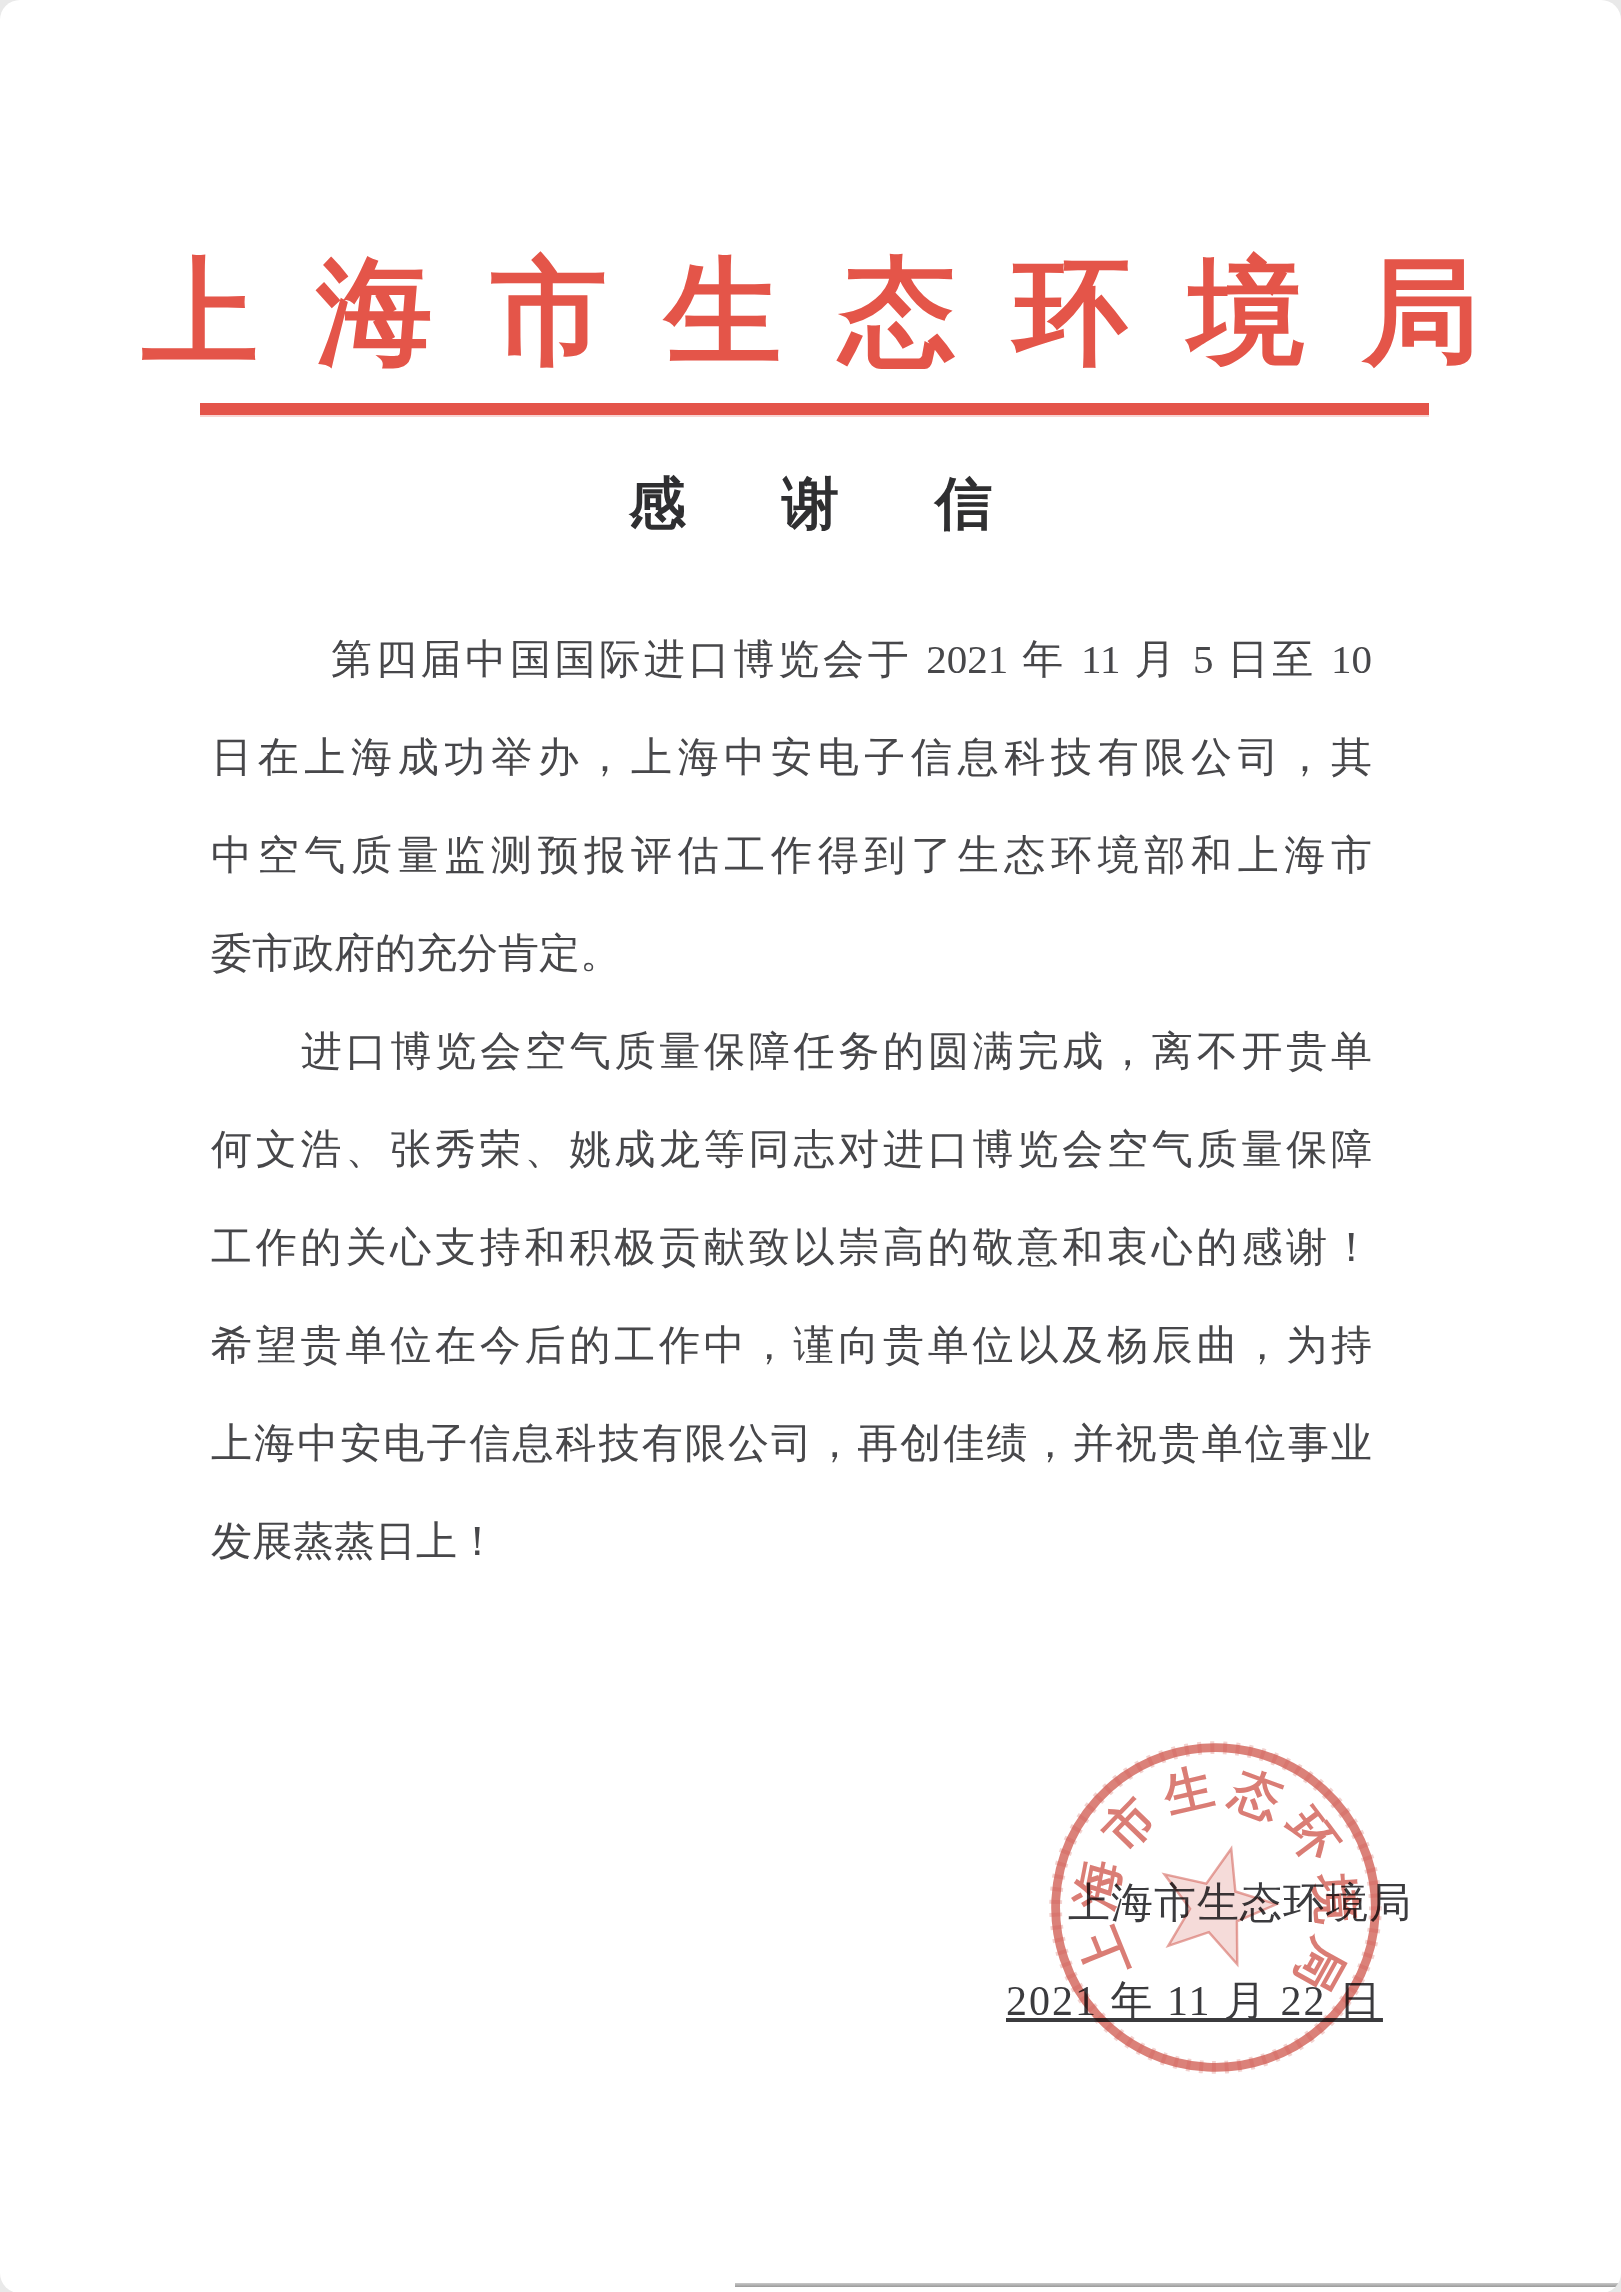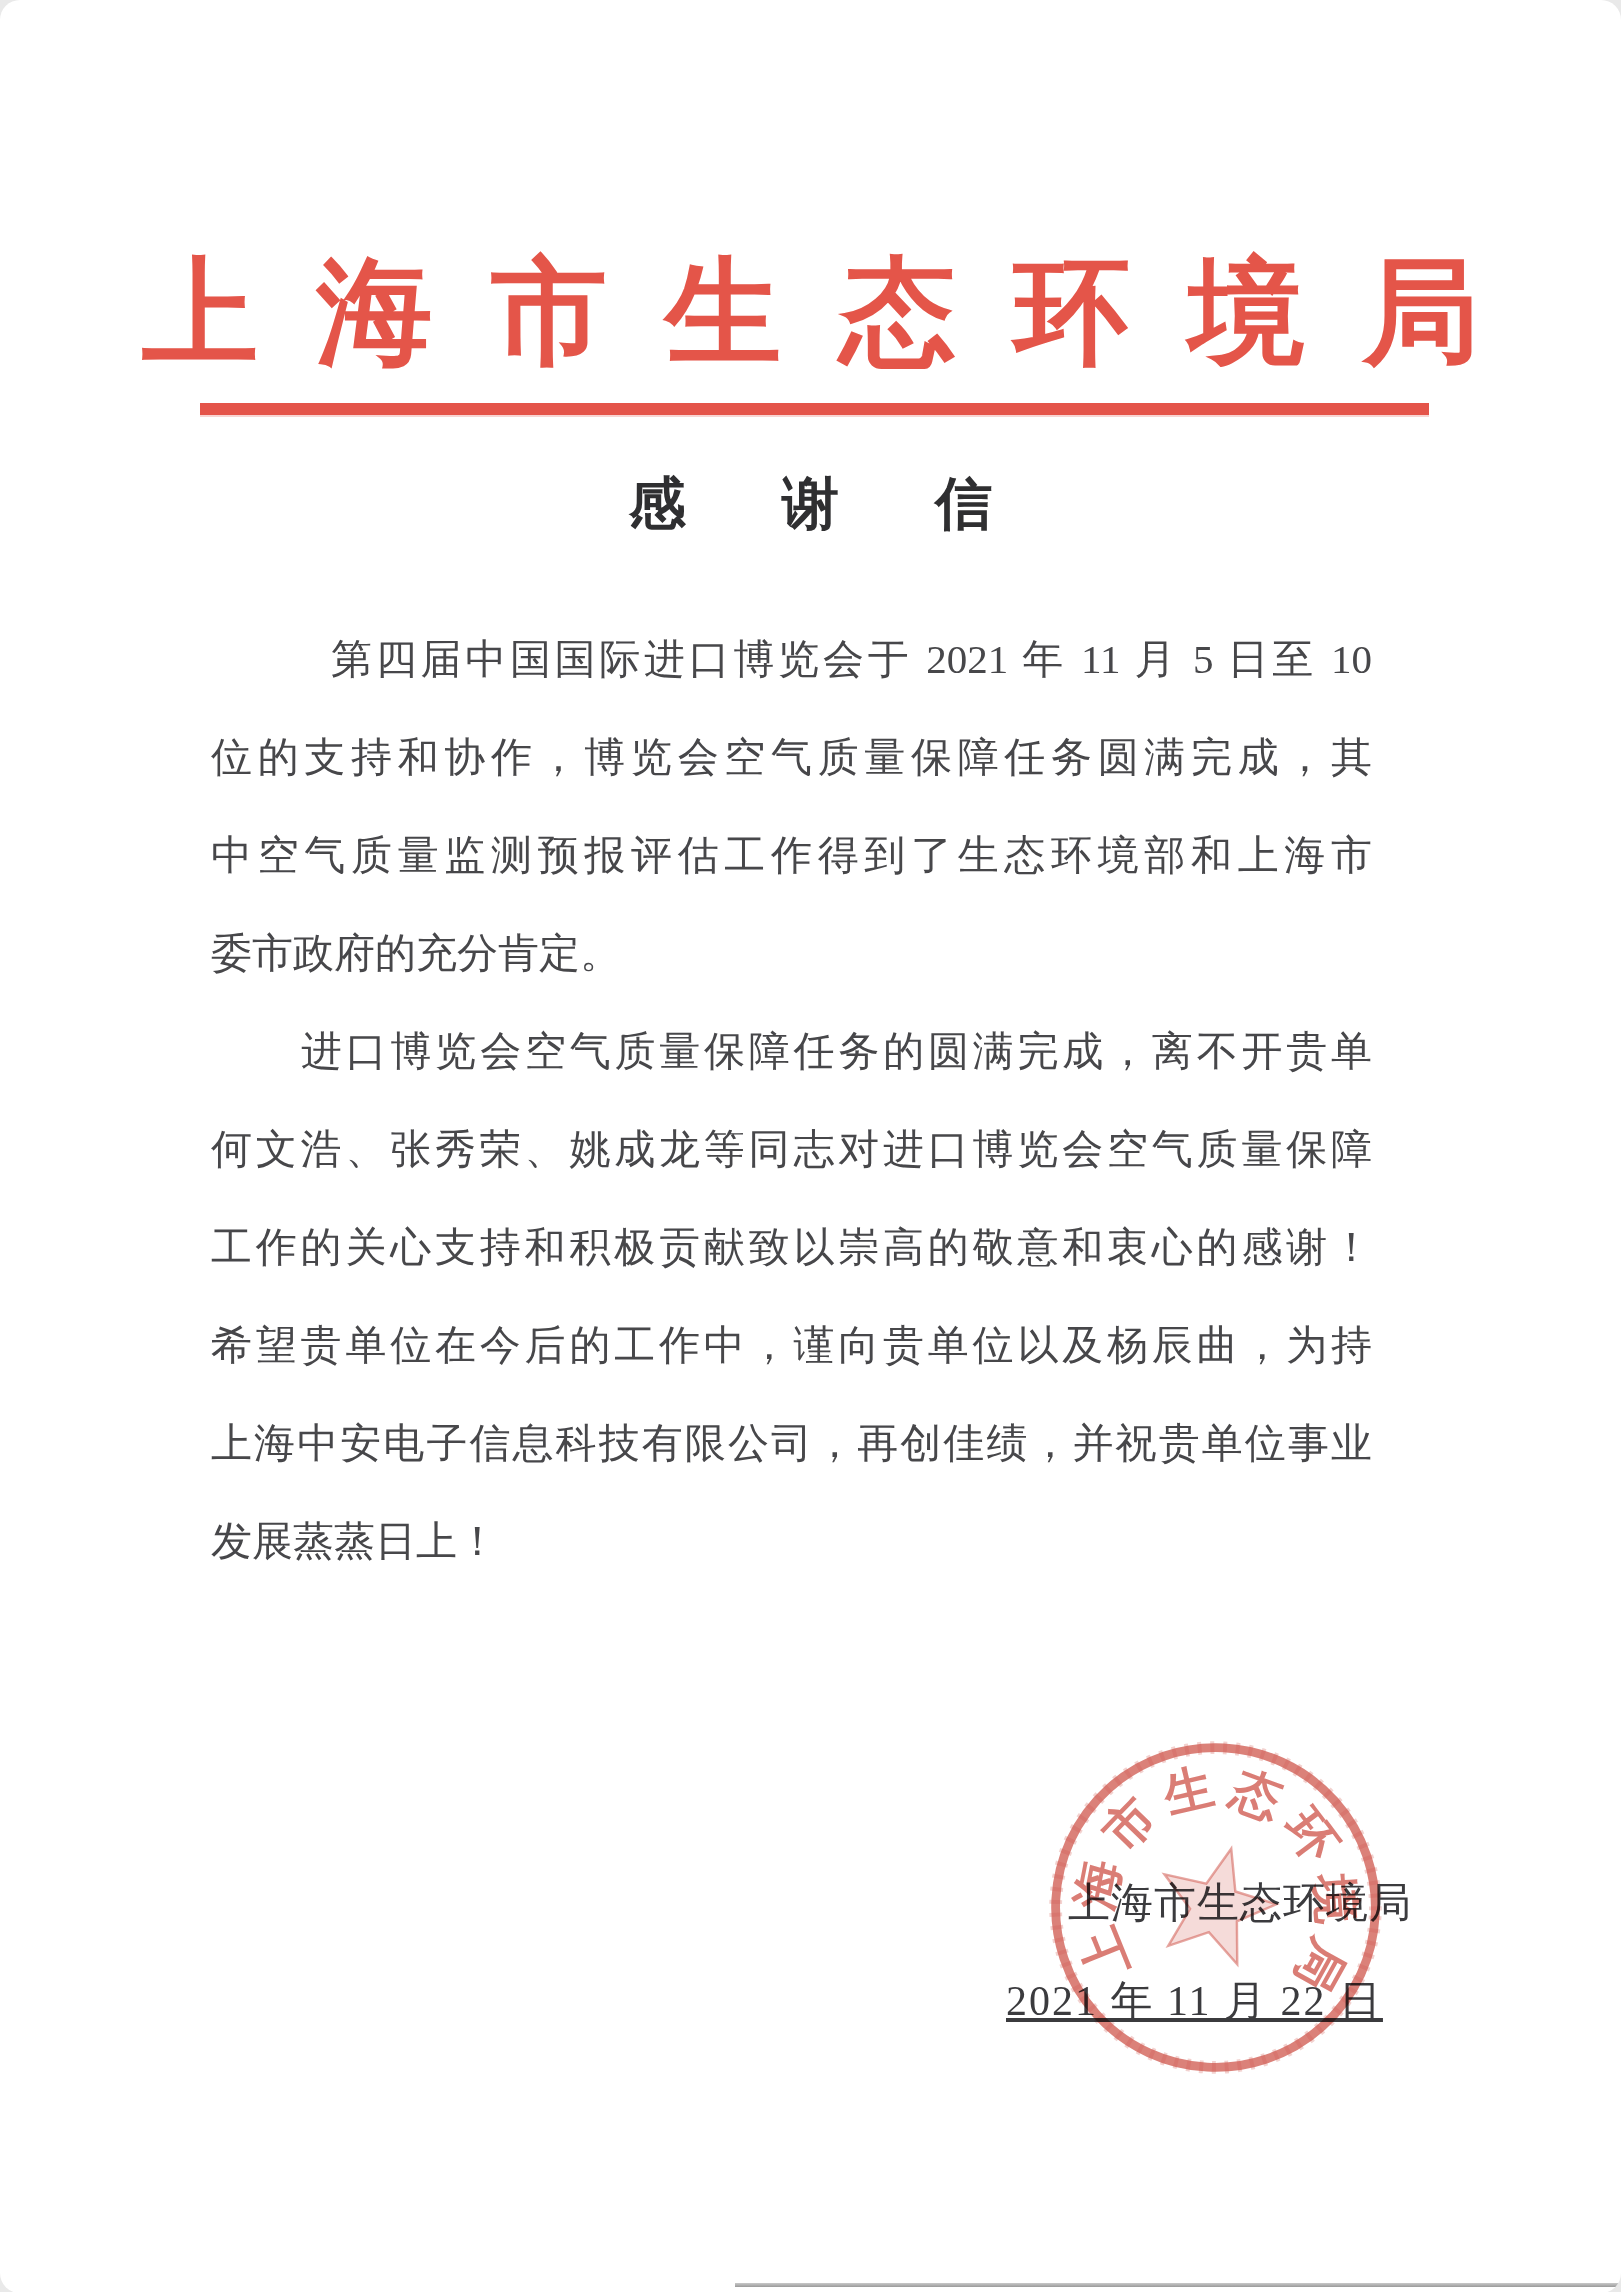--- a/index.html
+++ b/index.html
@@ -86,21 +86,21 @@
 <div class="page">
 
   <div class="org-header">上 海 市 生 态 环 境 局</div>
 
   <div class="red-rule"></div>
 
   <div class="letter-title">感 谢 信</div>
 
   <div class="body-block">
     <div class="line fill ind2">第四届中国国际进口博览会于 2021 年 11 月 5 日至 10</div>
-    <div class="line fill">位的支持和协作，博览会空气质量保障任务圆满完成，其</div>
+    <div class="line fill">日在上海成功举办，上海中安电子信息科技有限公司，其</div>
     <div class="line fill">中空气质量监测预报评估工作得到了生态环境部和上海市</div>
     <div class="line">委市政府的充分肯定。</div>
     <div class="line fill ind5">进口博览会空气质量保障任务的圆满完成，离不开贵单</div>
     <div class="line fill">何文浩、张秀荣、姚成龙等同志对进口博览会空气质量保障</div>
     <div class="line fill">工作的关心支持和积极贡献致以崇高的敬意和衷心的感谢！</div>
     <div class="line fill">希望贵单位在今后的工作中，谨向贵单位以及杨辰曲，为持</div>
     <div class="line fill">上海中安电子信息科技有限公司，再创佳绩，并祝贵单位事业</div>
     <div class="line">发展蒸蒸日上！</div>
   </div>
 

